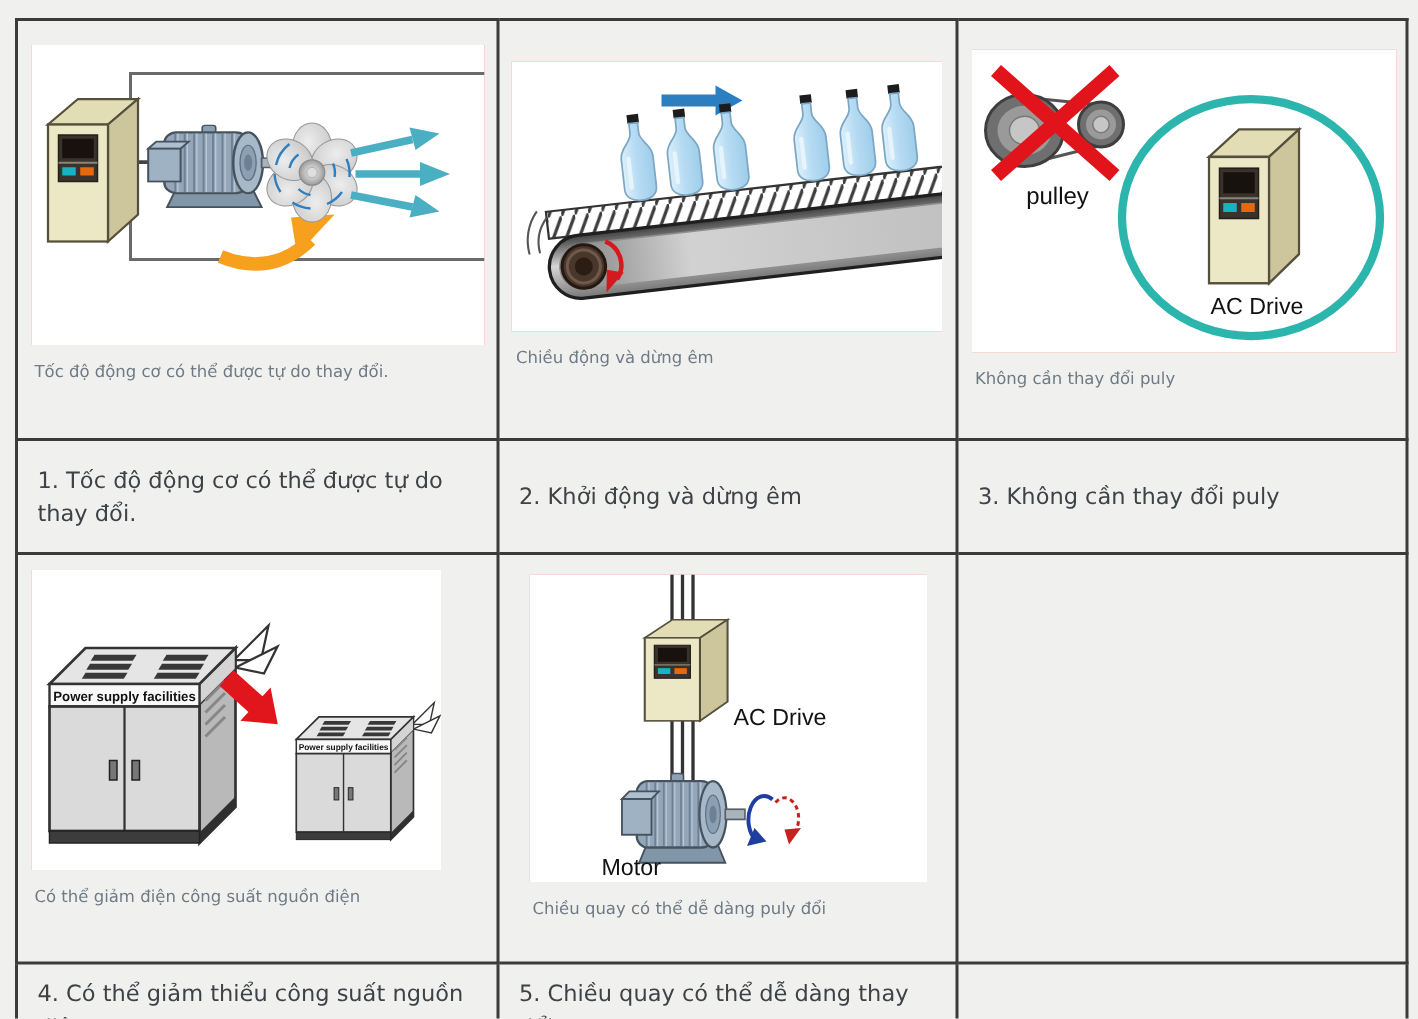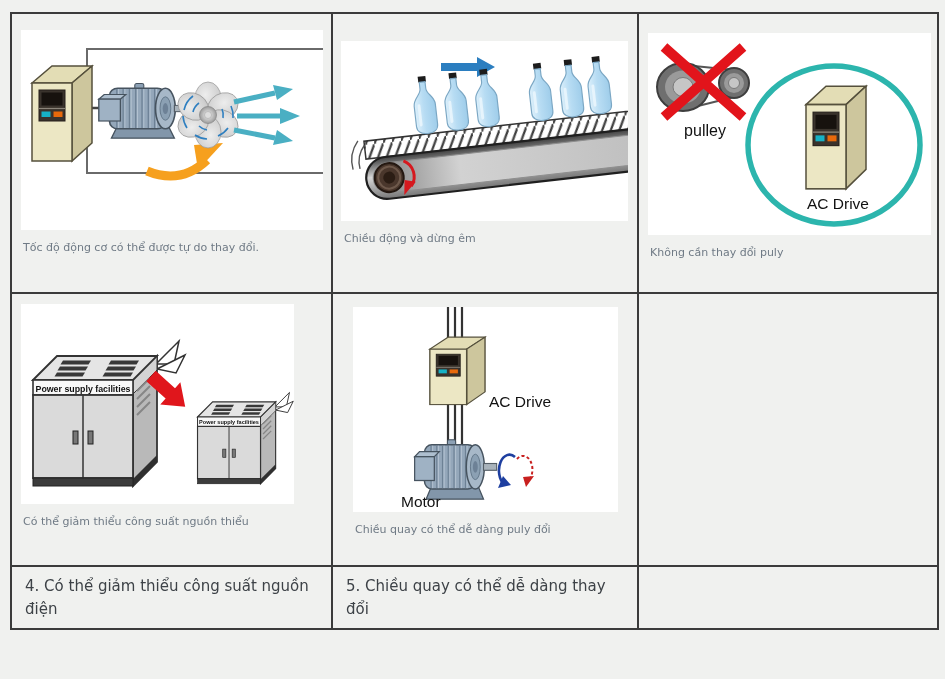--- a/index.html
+++ b/index.html
@@ -223,38 +223,43 @@
             <g transform="translate(156,50) scale(1,1.08)">
                   <use href="#sym-drive" width="64" height="100"></use>
                 </g>
             <text x="190" y="176" text-anchor="middle" font-size="15.5" fill="#111111">AC Drive</text>
           </svg>
         </div>
         <div class="cap">Không cần thay đổi puly</div>
       </td>
     </tr>
 
+    <tr class="r-text">
+      <td>1. Tốc độ động cơ có thể được tự do thay đổi.</td>
+      <td>2. Khởi động và dừng êm</td>
+      <td>3. Không cần thay đổi puly</td>
+    </tr>
 
     <tr class="r-illus-2">
       <td>
         <div class="panel p4">
           <svg viewBox="0 0 273 200">
             <rect width="273" height="200" fill="#ffffff"></rect>
             <g transform="translate(8,30)">
                   <use href="#sym-cabinet" width="158" height="152"></use>
                 </g>
             <g transform="translate(130,72) rotate(42)">
               <path d="M0,-7 L26,-7 L26,-15 L46,0 L26,15 L26,7 L0,7 Z" fill="#e0161c"></path>
             </g>
             <g transform="translate(174,84) scale(0.63)">
                   <use href="#sym-cabinet" width="158" height="152"></use>
                 </g>
           </svg>
         </div>
-        <div class="cap">Có thể giảm thiểu công suất nguồn thiểu</div>
+        <div class="cap">Có thể giảm điện công suất nguồn điện</div>
       </td>
 
       <td>
         <div class="panel p5">
           <svg viewBox="0 0 265 205">
             <rect width="265" height="205" fill="#ffffff"></rect>
             <path d="M95,0 V32 M102,0 V32 M109,0 V32" stroke="#333333" stroke-width="2.2" fill="none"></path>
             <path d="M95,95 V140 M102,95 V140 M109,95 V140" stroke="#333333" stroke-width="2.2" fill="none"></path>
             <g transform="translate(75,28) scale(0.92,0.71)">
                   <use href="#sym-drive" width="64" height="100"></use>

